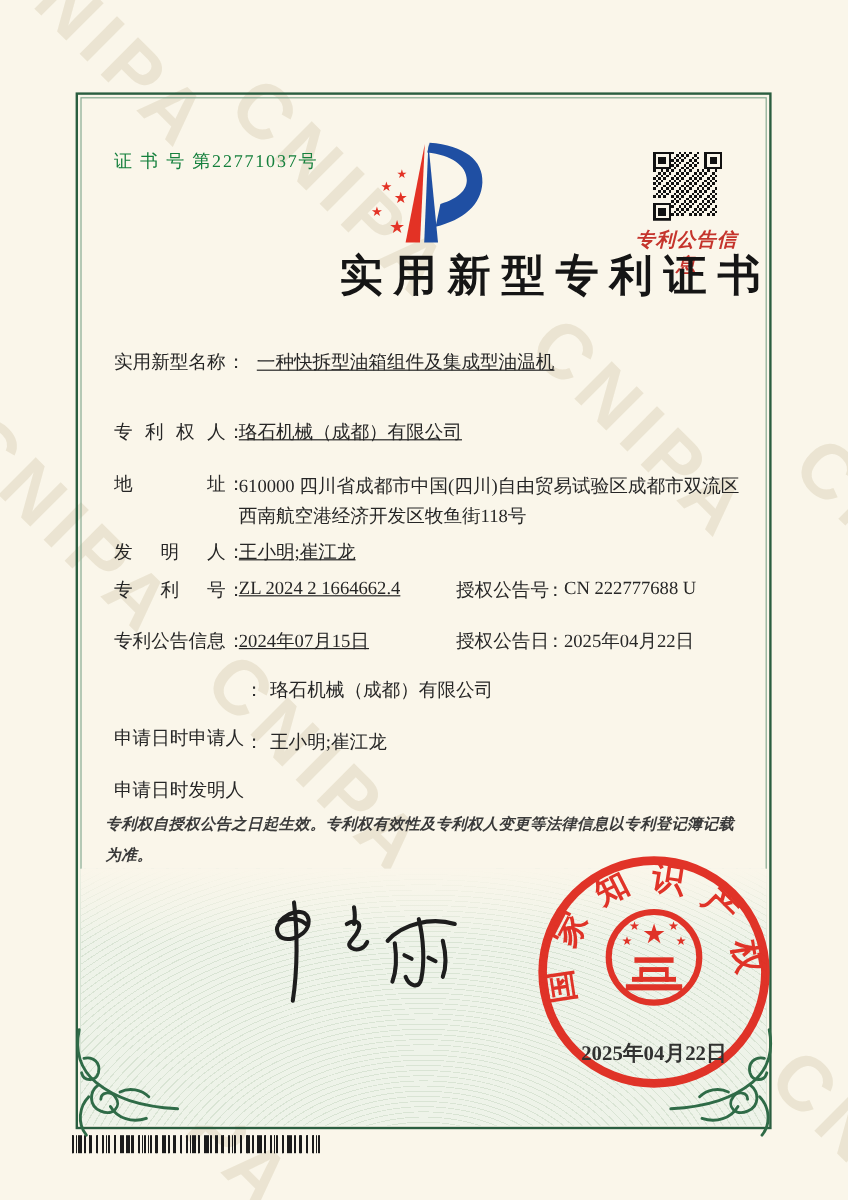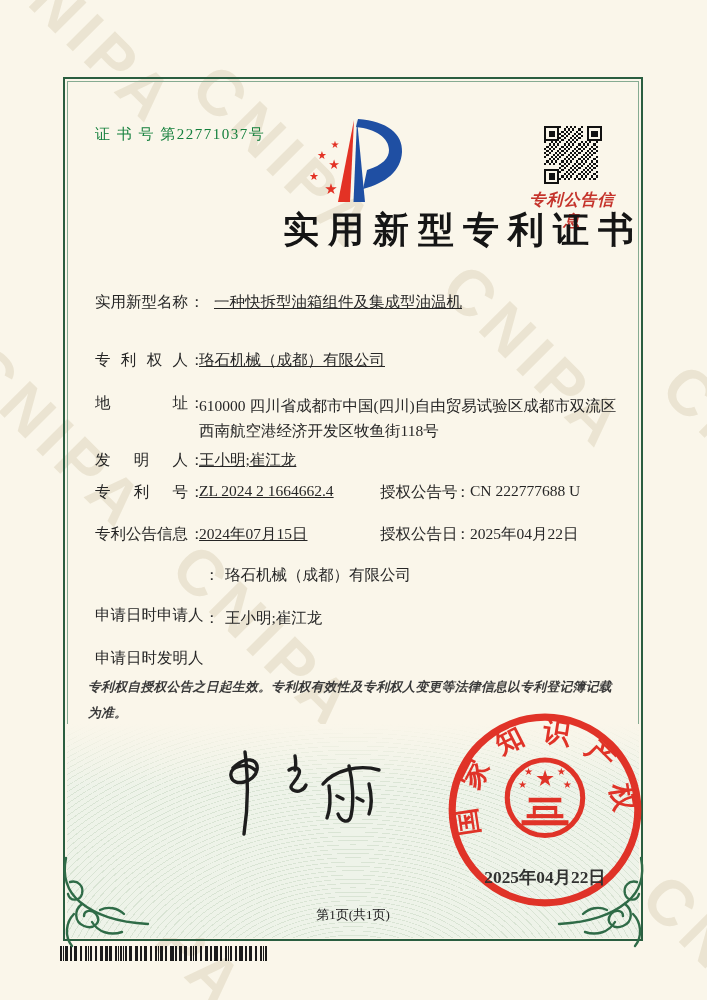--- a/index.html
+++ b/index.html
@@ -451,16 +451,15 @@
     <g fill="none" stroke="#2f6b47" stroke-width="2.4" stroke-linecap="round">
       <path d="M14,6 C10,26 16,40 28,50 C44,63 64,70 96,72"></path>
       <path d="M30,52 C22,58 22,70 32,74 C42,78 50,70 44,62 C40,57 32,58 32,64"></path>
       <path d="M18,30 C26,28 32,34 30,42 C28,49 18,50 16,42"></path>
       <path d="M40,70 C46,80 58,84 70,80"></path>
       <path d="M22,62 C14,70 12,84 20,94"></path>
       <path d="M48,58 C56,54 66,56 72,62"></path>
     </g>
   </svg>
 
-  <div class="footer-page">第1页(共1页)</div>
   <div class="barcode"></div>
 
 </div>
 
 </body></html>

